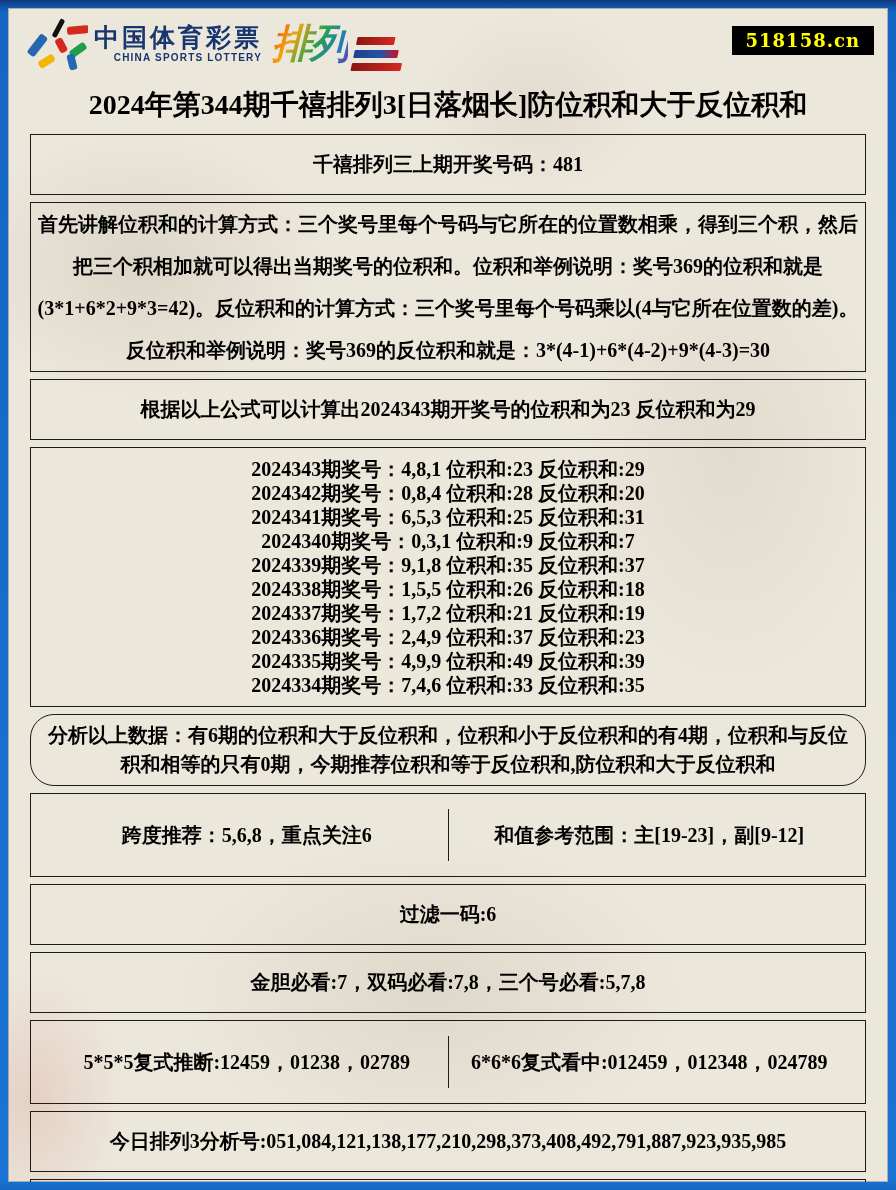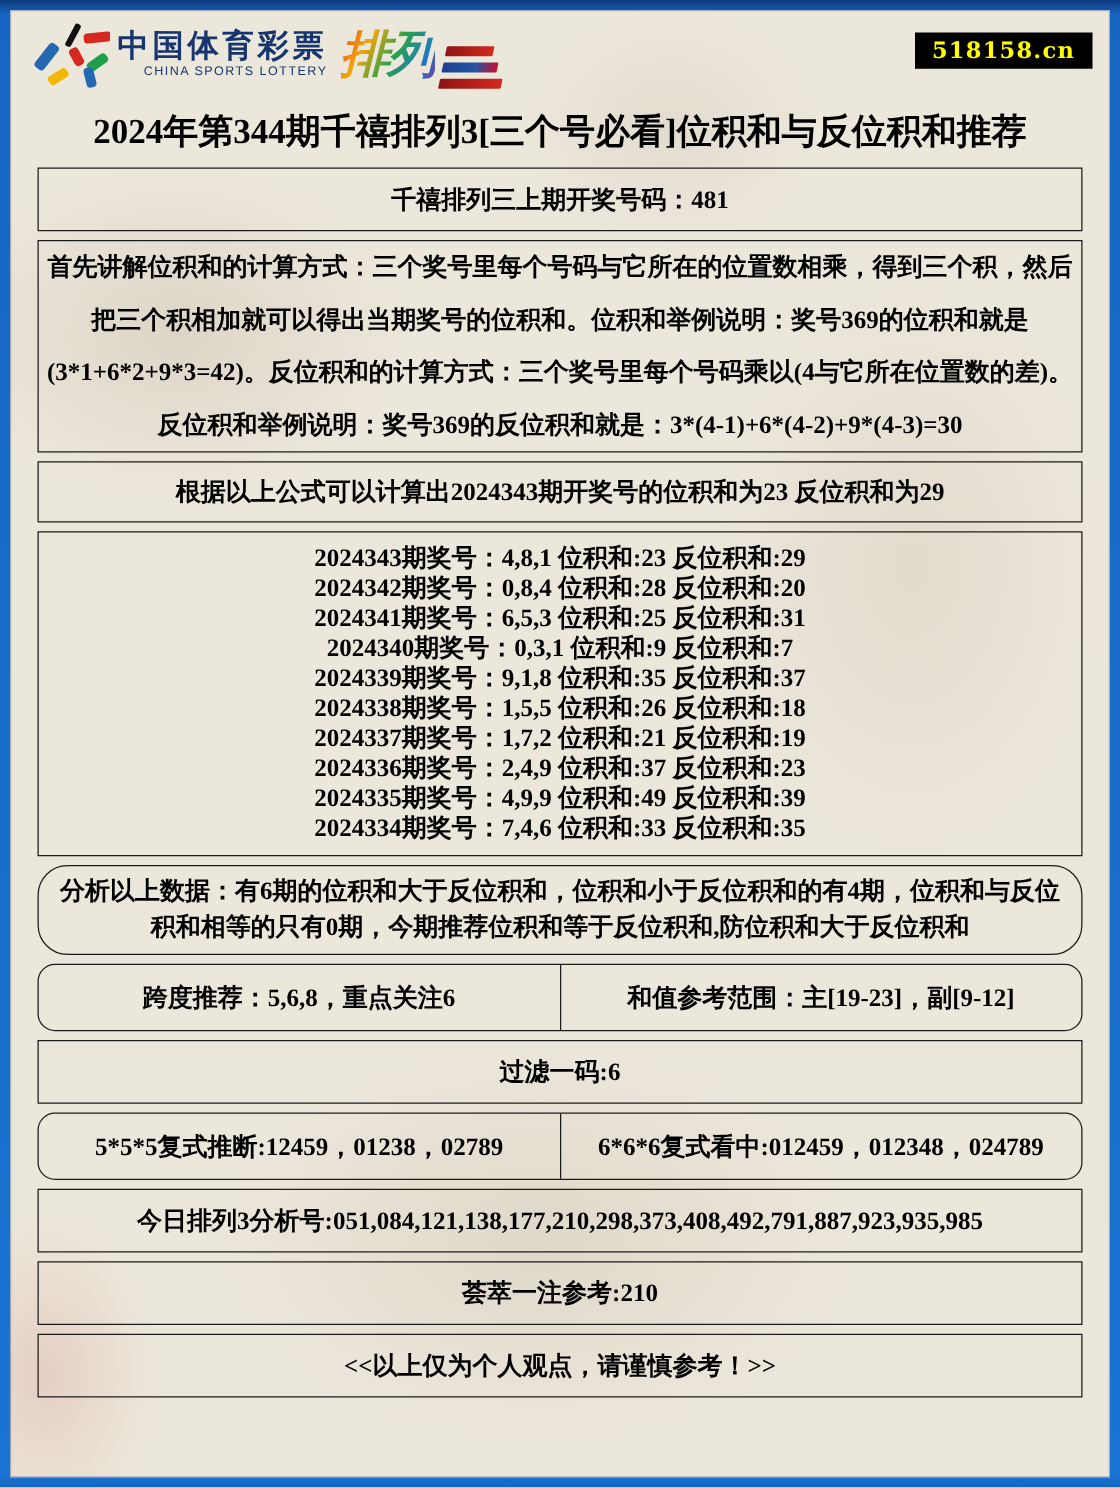--- a/index.html
+++ b/index.html
@@ -25,21 +25,21 @@
       #ece7db;
     overflow:hidden;
     box-shadow:inset 0 0 0 1px rgba(40,70,130,0.35);
   }
   
   .header{height:64px;position:relative;padding-top:6px;}
   .logo-wrap{position:absolute;left:18px;top:8px;display:flex;align-items:center;}
   .logo-mark{width:62px;height:54px;}
   .brand-text{margin-left:6px;line-height:1;text-align:right;}
   .brand-cn{font-size:25px;color:#17356e;letter-spacing:3px;font-family:"Liberation Sans",sans-serif;font-weight:700;}
-  .brand-en{font-size:10px;color:#17356e;letter-spacing:1.2px;font-family:"Liberation Sans",sans-serif;font-weight:400;margin-top:3px;}
+  .brand-en{font-size:10px;color:#17356e;letter-spacing:1.2px;font-family:"Liberation Sans",sans-serif;font-weight:700;margin-top:3px;}
   .game-logo{display:flex;align-items:flex-end;margin-left:10px;}
   .game-name-main{
     font-size:40px;font-weight:900;font-style:italic;
     font-family:"Liberation Sans",sans-serif;
     background:linear-gradient(120deg,#e8491d 5%,#f2a50c 30%,#2aa24a 55%,#1f7ac4 80%,#7a2ea0 100%);
     -webkit-background-clip:text;background-clip:text;color:transparent;
     letter-spacing:-2px;
   }
   .san-bars{display:inline-flex;flex-direction:column;gap:5px;margin-left:6px;transform:skewX(-12deg);}
   .san-bars i{display:block;height:8px;border-radius:1px;}
@@ -57,29 +57,29 @@
   .page-title{
     text-align:center;font-size:28px;letter-spacing:0px;
     margin:8px 4px 10px 4px;white-space:nowrap;
   }
   
   .boxes{margin:0 22px;display:flex;flex-direction:column;gap:7px;}
   .box{
     border:1px solid #1c1c1c;
     display:flex;align-items:center;justify-content:center;
     text-align:center;font-size:20px;
-    padding:0 8px;box-sizing:border-box;
+    padding:16px 8px;box-sizing:border-box;
   }
   .box.simple{min-height:51px;}
   .box.explain{line-height:42px;padding:0 6px;min-height:116px;}
   .box.formula{min-height:49px;text-align:right;}
   .box.history{flex-direction:column;padding:9px 0;justify-content:center;}
   .history-row{line-height:24px;white-space:nowrap;}
   .box.analysis{line-height:29px;padding:6px 10px;min-height:64px;border-radius:24px;}
-  .box.two-col{padding:0;align-items:stretch;border-radius:14px;}
+  .box.two-col{padding:15px;align-items:stretch;}
   .two-col .cell{
     flex:1;display:flex;align-items:center;justify-content:center;
     min-height:52px;padding:4px 6px;box-sizing:border-box;
   }
   .two-col .cell + .cell{border-left:1px solid #1c1c1c;}
 </style>
 </head>
 <body>
 
 <div class="frame">
@@ -105,21 +105,21 @@
           <span class="san-bars">
               <i></i>
               <i></i>
               <i></i>
             </span>
         </div>
       </div>
       <div class="domain-badge">518158.cn</div>
     </div>
 
-    <div class="page-title">2024年第344期千禧排列3[三个号必看]位积和与反位积和推荐</div>
+    <div class="page-title">2024年第344期千禧排列3[日落烟长]防位积和大于反位积和</div>
 
     <div class="boxes">
       <div class="box simple">千禧排列三上期开奖号码：481</div>
 
       <div class="box explain">首先讲解位积和的计算方式：三个奖号里每个号码与它所在的位置数相乘，得到三个积，然后把三个积相加就可以得出当期奖号的位积和。位积和举例说明：奖号369的位积和就是(3*1+6*2+9*3=42)。反位积和的计算方式：三个奖号里每个号码乘以(4与它所在位置数的差)。反位积和举例说明：奖号369的反位积和就是：3*(4-1)+6*(4-2)+9*(4-3)=30</div>
 
       <div class="box formula">根据以上公式可以计算出2024343期开奖号的位积和为23 反位积和为29</div>
 
       <div class="box history">
           <div class="history-row">2024343期奖号：4,8,1 位积和:23 反位积和:29</div>
@@ -136,20 +136,21 @@
 
       <div class="box analysis">分析以上数据：有6期的位积和大于反位积和，位积和小于反位积和的有4期，位积和与反位积和相等的只有0期，今期推荐位积和等于反位积和,防位积和大于反位积和</div>
 
       <div class="box two-col">
         <div class="cell">跨度推荐：5,6,8，重点关注6</div>
         <div class="cell">和值参考范围：主[19-23]，副[9-12]</div>
       </div>
 
       <div class="box simple">过滤一码:6</div>
 
+      <div class="box simple">金胆必看:7，双码必看:7,8，三个号必看:5,7,8</div>
 
       <div class="box two-col">
         <div class="cell">5*5*5复式推断:12459，01238，02789</div>
         <div class="cell">6*6*6复式看中:012459，012348，024789</div>
       </div>
 
       <div class="box simple">今日排列3分析号:051,084,121,138,177,210,298,373,408,492,791,887,923,935,985</div>
 
       <div class="box simple">荟萃一注参考:210</div>
 

